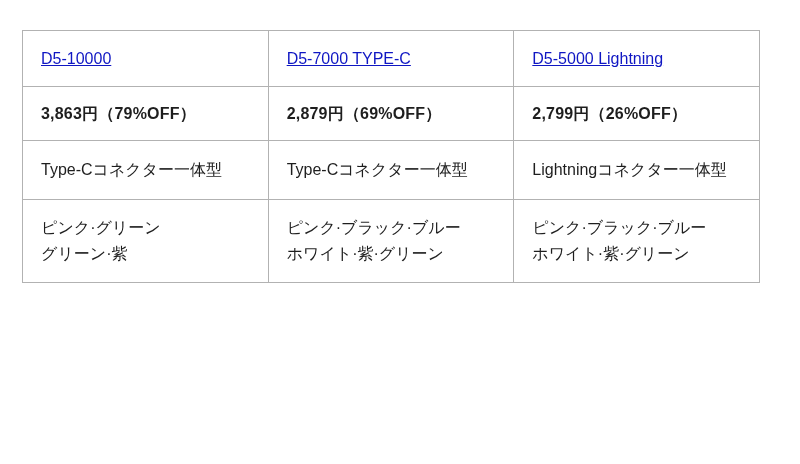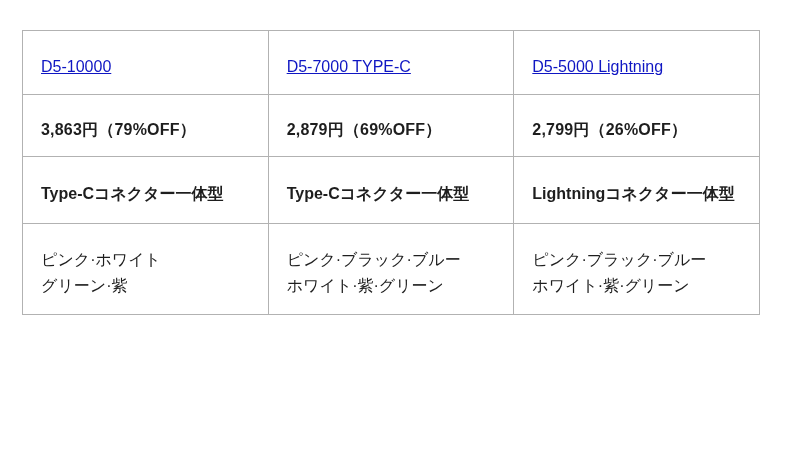--- a/index.html
+++ b/index.html
@@ -18,32 +18,32 @@
   table.compare {
     position: absolute;
     left: 22px;
     top: 30px;
     width: 738px;
     border-collapse: collapse;
     table-layout: fixed;
   }
   table.compare td {
     border: 1px solid #b2b2b2;
-    padding: 8px 14px 0 18px;
+    padding: 0 14px 0 18px;
     vertical-align: middle;
     font-size: 16px;
     color: #1e1e1e;
     line-height: 26px;
     overflow: hidden;
     white-space: nowrap;
   }
   tr.row-header td   { height: 55px; }
   tr.row-price td    { height: 53px; font-weight: bold; letter-spacing: 0.2px; }
   tr.row-capacity td { height: 52px; }
-  tr.row-connector td{ height: 58px; font-weight: bold; }
+  tr.row-connector td{ height: 58px; }
   tr.row-led td      { height: 49px; }
   tr.row-colors td   { height: 82px; }
   tr.row-weight td   { height: 52px; }
   a.product-link {
     color: #0f16c3;
     text-decoration: underline;
     font-size: 16px;
     cursor: pointer;
   }
   .colors-line { display: block; }
@@ -70,21 +70,21 @@
       <td>2,879円（69%OFF）</td>
       <td>2,799円（26%OFF）</td>
     </tr>
     <tr class="row-connector">
       <td>Type-Cコネクター一体型</td>
       <td>Type-Cコネクター一体型</td>
       <td>Lightningコネクター一体型</td>
     </tr>
     <tr class="row-colors">
       <td>
-        <span class="colors-line">ピンク·ホワイト</span>
+        <span class="colors-line">ピンク·グリーン</span>
         <span class="colors-line">グリーン·紫</span>
       </td>
       <td>
         <span class="colors-line">ピンク·ブラック·ブルー</span>
         <span class="colors-line">ホワイト·紫·グリーン</span>
       </td>
       <td>
         <span class="colors-line">ピンク·ブラック·ブルー</span>
         <span class="colors-line">ホワイト·紫·グリーン</span>
       </td>

